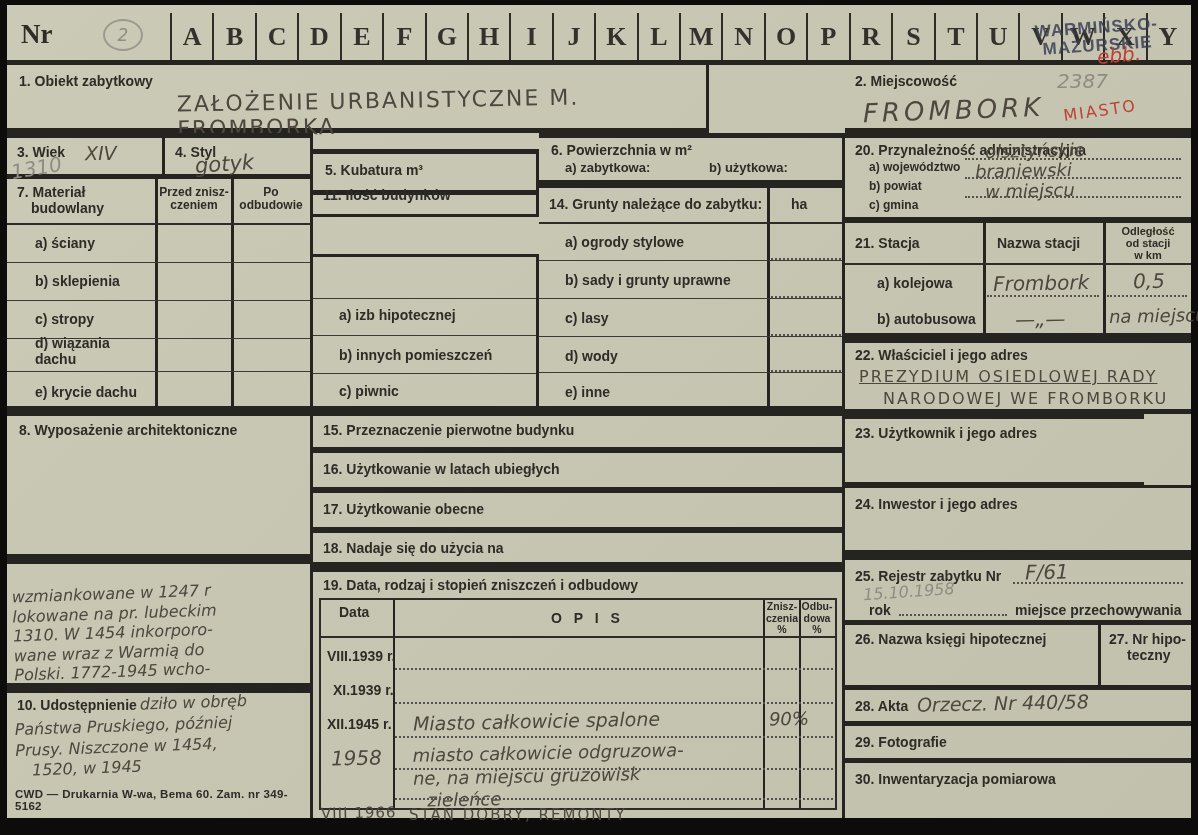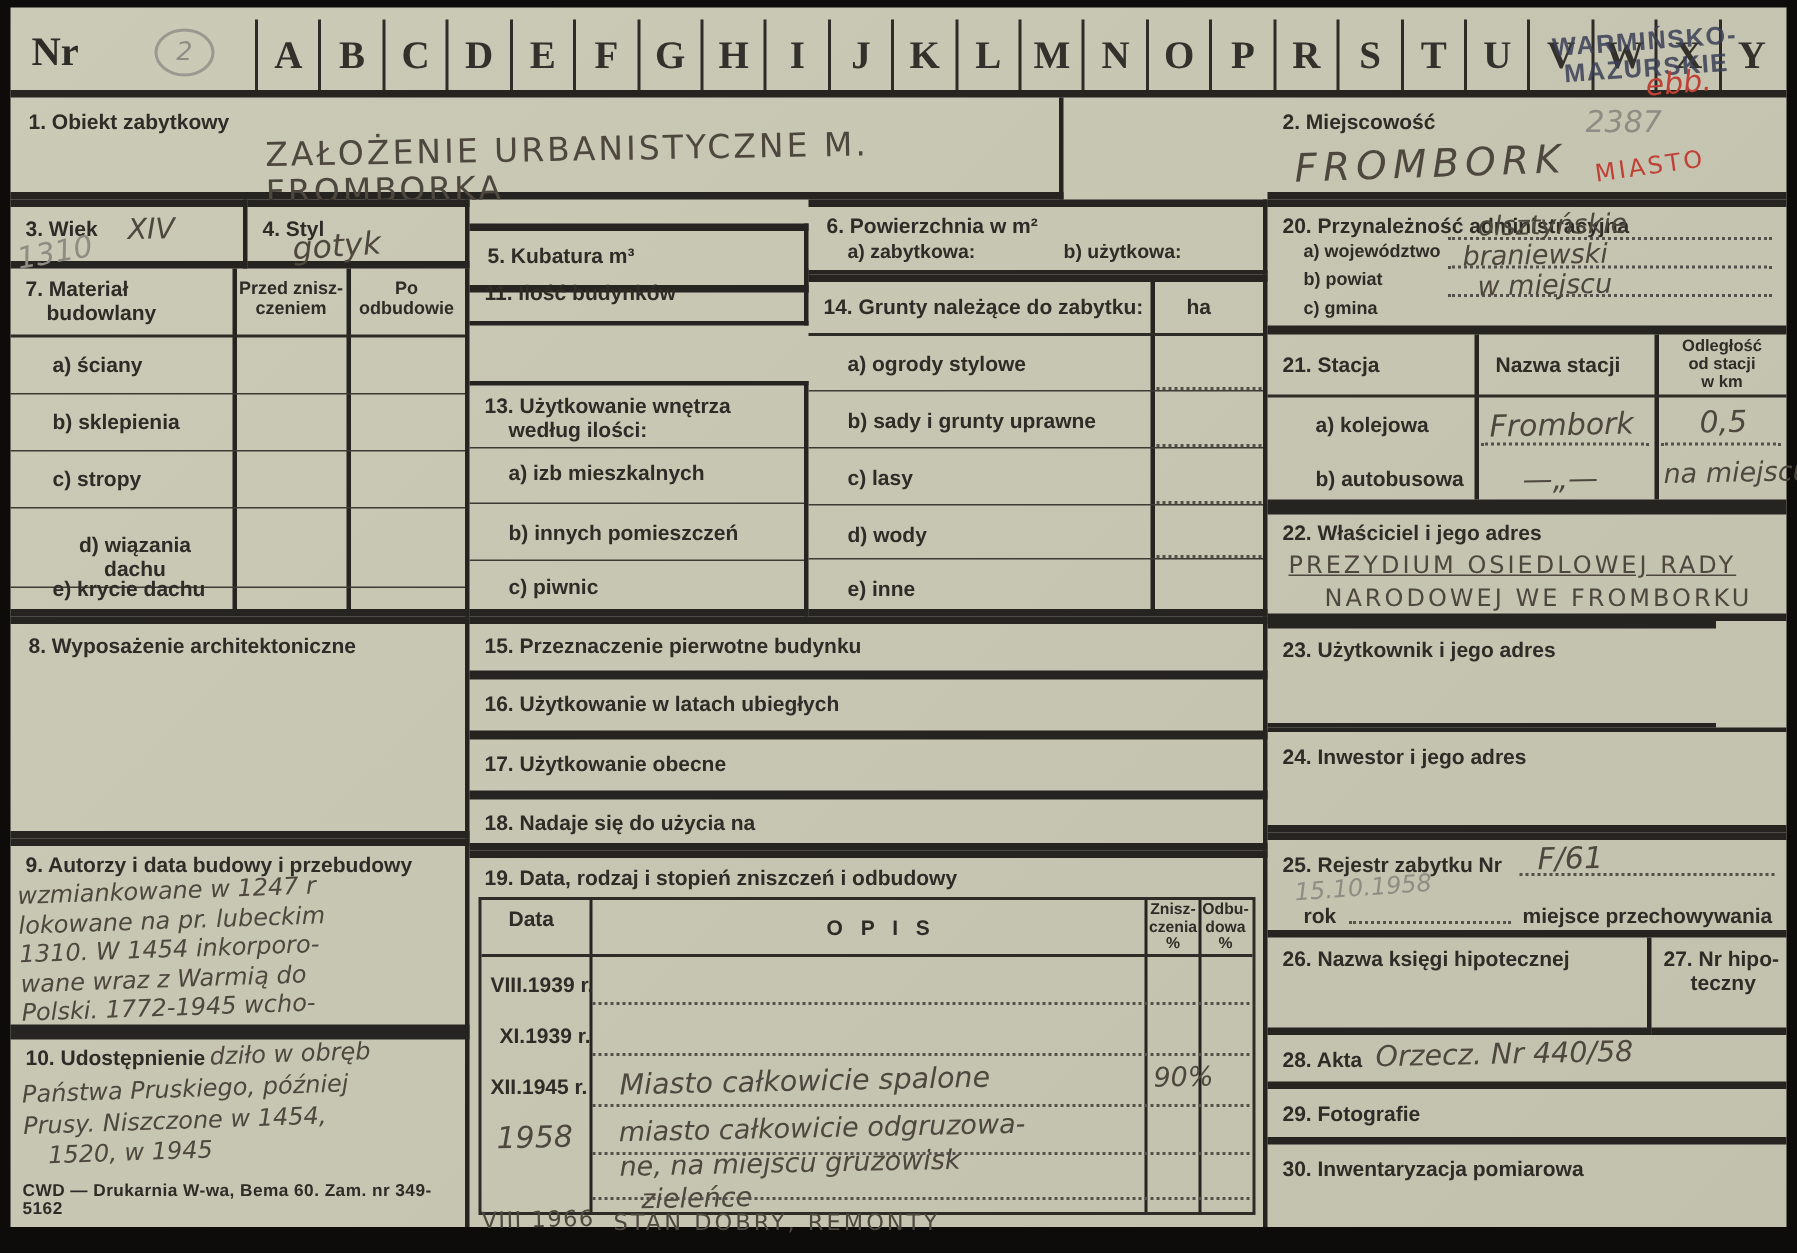--- a/index.html
+++ b/index.html
@@ -132,38 +132,34 @@
     </div>
     <div class="cellrow" style="top:46px;height:37px;border-bottom:1px solid #3d3a33;">
       <span class="abs lbl" style="left:28px;top:10px;font-weight:700;">a) ściany</span>
         </div>
     <div class="cellrow" style="top:84px;height:37px;border-bottom:1px solid #3d3a33;">
       <span class="abs lbl" style="left:28px;top:10px;">b) sklepienia</span>
         </div>
     <div class="cellrow" style="top:122px;height:37px;border-bottom:1px solid #3d3a33;">
       <span class="abs lbl" style="left:28px;top:10px;">c) stropy</span>
         </div>
-    <div class="cellrow" style="top:172px;height:40px;border-bottom:1px solid #3d3a33;text-align:center;">
+    <div class="cellrow" style="top:152px;height:40px;border-bottom:1px solid #3d3a33;">
       <span class="abs lbl" style="left:28px;top:4px;width:110px;">d) wiązania dachu</span>
         </div>
     <div class="cellrow" style="top:201px;height:25px;">
       <span class="abs lbl" style="left:28px;top:4px;">e) krycie dachu</span>
         </div>
   </div>
 
   <div class="sec" style="left:306px;top:174px;width:226px;height:38px;border-width:0 3px 3px 0;">
     <span class="abs lbl" style="left:10px;top:8px;">11. Ilość budynków</span>
   </div>
   <div class="sec" style="left:306px;top:249px;width:226px;height:157px;border-width:3px 3px 5px 0;">
-    <div class="abs lbl" style="left:10px;top:5px;">
-      <div>13. Użytkowanie wnętrza</div>
-      <div style="padding-left:16px;">według ilości:</div>
-    </div>
     <div class="hline" style="top:41px;"></div>
-    <span class="abs lbl" style="left:26px;top:50px;">a) izb mieszkalnych</span>
+    <span class="abs lbl" style="left:26px;top:50px;">a) izb hipotecznej</span>
     <div class="hline" style="top:78px;"></div>
     <span class="abs lbl" style="left:26px;top:90px;">b) innych pomieszczeń</span>
     <div class="hline" style="top:116px;"></div>
     <span class="abs lbl" style="left:26px;top:126px;">c) piwnic</span>
   </div>
 
   <div class="sec" style="left:532px;top:178px;width:306px;height:228px;border-width:5px 3px 5px 0;">
     <div class="vline" style="left:228px;"></div>
     <div class="hline" style="top:34px;height:2px;background:#2e2c26;"></div>
     <span class="abs lbl" style="left:10px;top:8px;">14. Grunty należące do zabytku:</span>
@@ -228,21 +224,20 @@
   </div>
 
   <div class="sec" style="left:838px;top:409px;width:299px;height:71px;border-width:5px 0 3px 0;">
     <span class="abs lbl" style="left:10px;top:6px;">23. Użytkownik i jego adres</span>
   </div>
   <div class="sec" style="left:838px;top:480px;width:346px;height:70px;border-width:3px 0 5px 0;">
     <span class="abs lbl" style="left:10px;top:8px;">24. Inwestor i jego adres</span>
   </div>
 
   <div class="sec" style="left:0;top:554px;width:306px;height:129px;border-width:5px 3px 5px 0;">
-    <span class="abs lbl" style="left:10px;top:4px;">9. Autorzy i data budowy i przebudowy</span>
     <div class="abs hw" style="left:6px;top:20px;font-size:16px;line-height:1.22;transform:rotate(-2deg);">
       <div>wzmiankowane w 1247 r</div>
       <div>lokowane na pr. lubeckim</div>
       <div>1310. W 1454 inkorporo-</div>
       <div>wane wraz z Warmią do</div>
       <div>Polski. 1772-1945 wcho-</div>
     </div>
   </div>
 
   <div class="sec" style="left:0;top:683px;width:306px;height:130px;border-width:5px 3px 0 0;">

